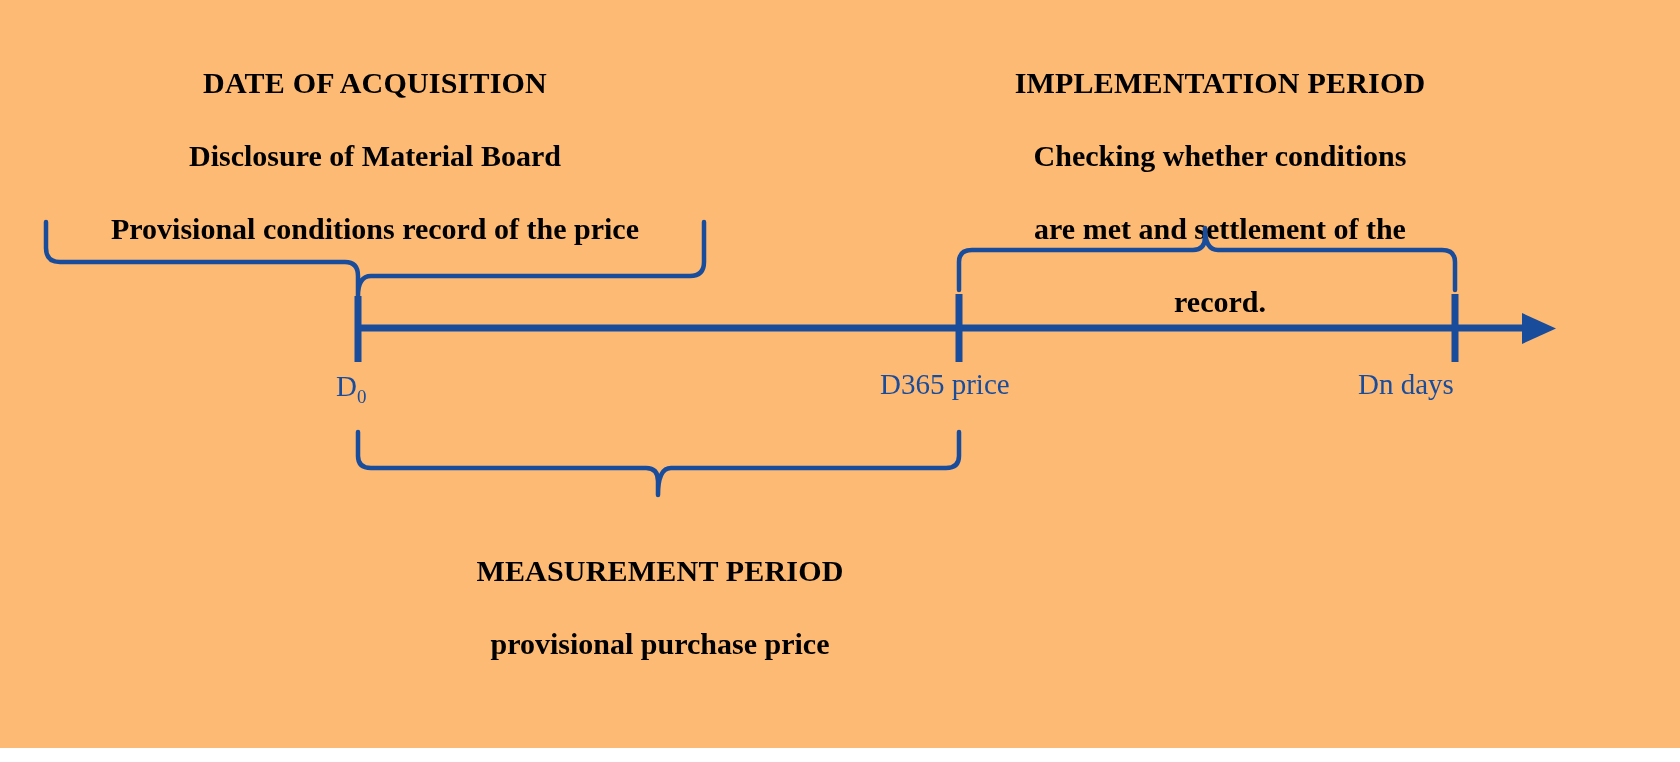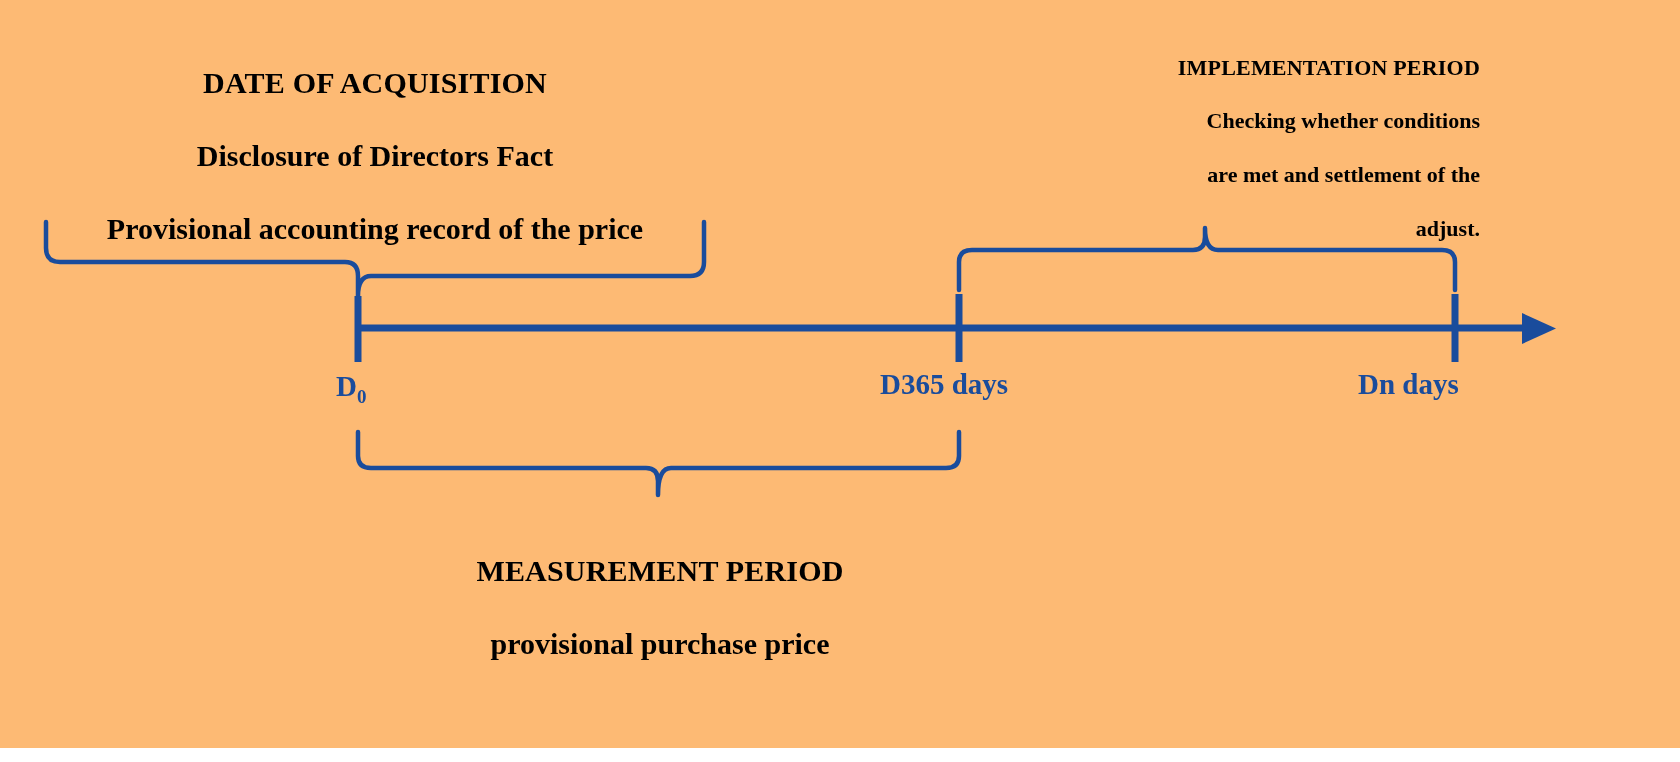--- a/index.html
+++ b/index.html
@@ -34,33 +34,32 @@
   #acq-block {
     left: 30px;
     top: 28px;
     width: 690px;
     font-size: 30px;
   }
   #impl-block {
     left: 960px;
     top: 28px;
     width: 520px;
-    font-size: 22px;
-    text-align: right;
+    font-size: 30px;
   }
   #meas-block {
     left: 400px;
     top: 516px;
     width: 520px;
     font-size: 30px;
   }
   .axis-label {
     position: absolute;
     color: #1A4C9C;
-    font-weight: bold;
+    font-weight: normal;
     font-size: 29px;
     white-space: nowrap;
   }
   #label-d0 {
     left: 336px;
     top: 370px;
   }
   #label-d365 {
     left: 880px;
     top: 368px;
@@ -81,29 +80,29 @@
     height: 762px;
   }
 </style>
 </head>
 <body>
 
 <div id="canvas">
 
   <div class="textblock" id="acq-block">
     <span class="tb-line heading">DATE OF ACQUISITION</span>
-    <span class="tb-line">Disclosure of Directors Fact</span>
-    <span class="tb-line">Provisional accounting record of the price</span>
+    <span class="tb-line">Disclosure of Material Board</span>
+    <span class="tb-line">Provisional conditions record of the price</span>
   </div>
 
   <div class="textblock" id="impl-block">
     <span class="tb-line heading">IMPLEMENTATION PERIOD</span>
     <span class="tb-line">Checking whether conditions</span>
     <span class="tb-line">are met and settlement of the</span>
-    <span class="tb-line">adjust.</span>
+    <span class="tb-line">record.</span>
   </div>
 
   <div class="textblock" id="meas-block">
     <span class="tb-line heading">MEASUREMENT PERIOD</span>
     <span class="tb-line">provisional purchase price</span>
     
   </div>
 
   <svg class="layer" viewBox="0 0 1680 762">
 
@@ -146,17 +145,17 @@
 
     <line x1="358" y1="296" x2="358" y2="362" stroke="#1A4C9C" stroke-width="7"></line>
 
     <line x1="959" y1="294" x2="959" y2="362" stroke="#1A4C9C" stroke-width="7"></line>
 
     <line x1="1455" y1="294" x2="1455" y2="362" stroke="#1A4C9C" stroke-width="7"></line>
   </svg>
 
   <div class="axis-label" id="label-d0"><span>D</span><span class="sub">0</span></div>
 
-  <div class="axis-label" id="label-d365">D365 days</div>
+  <div class="axis-label" id="label-d365">D365 price</div>
 
   <div class="axis-label" id="label-dn">Dn days</div>
 
 </div>
 
 </body></html>

